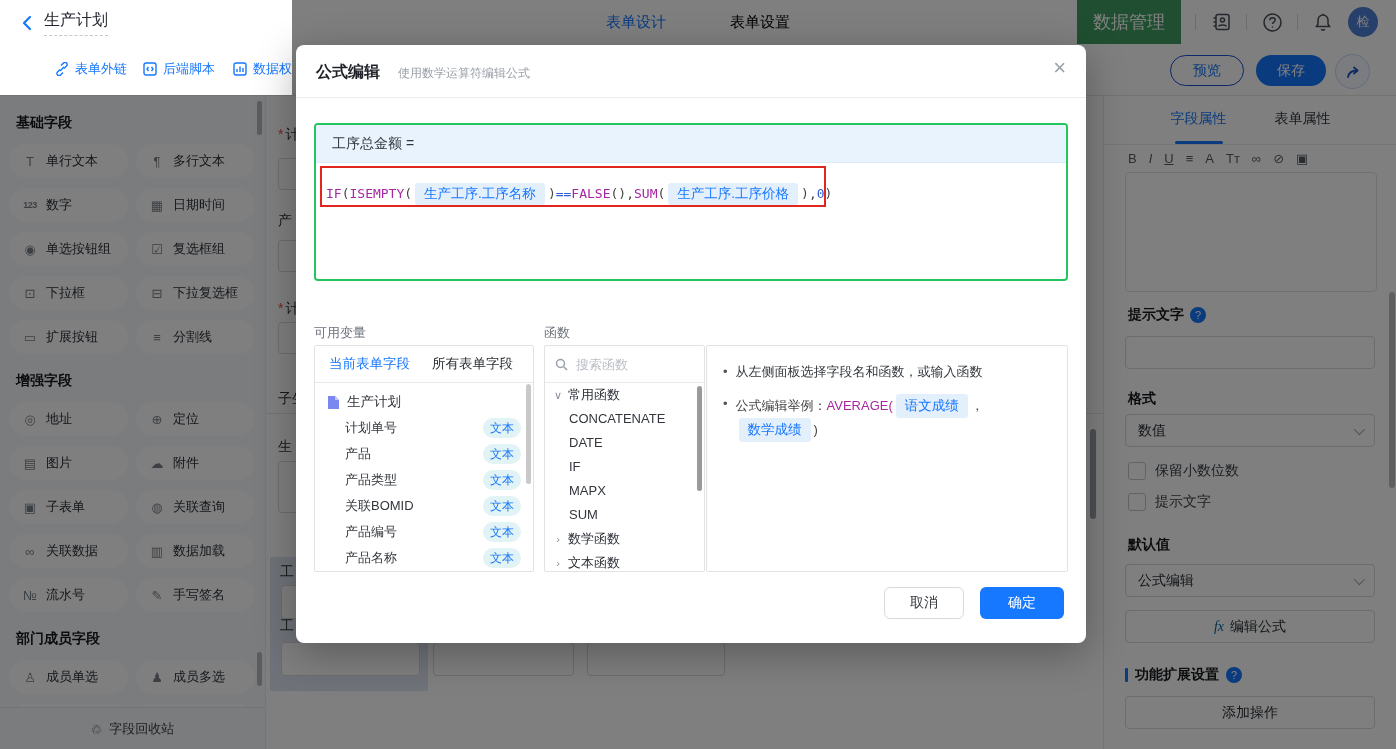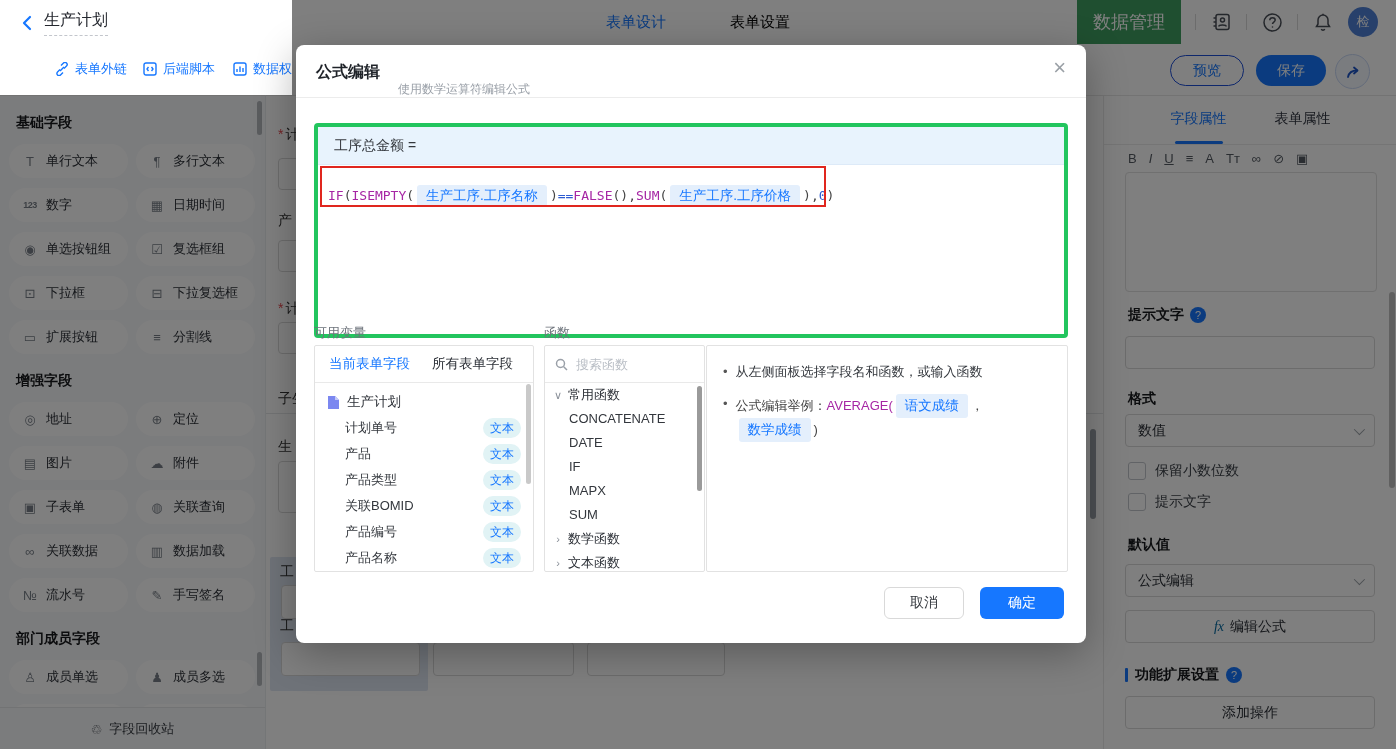--- a/index.html
+++ b/index.html
@@ -68,23 +68,23 @@
   #ext-bar{width:3px;height:14px;background:#1677ff;border-radius:1px;}
   #props-thumb{position:absolute;right:2px;width:6px;border-radius:3px;background:#c1c1c1;}
 
   
   .dim{position:absolute;background:rgba(0,0,0,0.5);z-index:40;}
 
   
   #modal{position:absolute;left:296px;top:45px;width:790px;height:598px;background:#fff;border-radius:8px;box-shadow:0 10px 40px rgba(0,0,0,.3);z-index:60;}
   #modal-header{position:absolute;left:0;top:0;width:100%;height:53px;border-bottom:1px solid #ececec;box-sizing:border-box;}
   #modal-title{position:absolute;left:20px;top:17px;font-size:16px;font-weight:bold;color:#1f2329;}
-  #modal-subtitle{position:absolute;left:102px;top:36px;font-size:12px;color:#9aa0a8;}
+  #modal-subtitle{position:absolute;left:102px;top:20px;font-size:12px;color:#9aa0a8;}
   #modal-close{position:absolute;right:20px;top:12px;font-size:22px;color:#9aa0a6;cursor:pointer;line-height:1;}
-  #formula-box{position:absolute;left:18px;top:78px;width:754px;height:215px;border:4px solid #22c55e;border-radius:4px;box-sizing:border-box;overflow:hidden;}
+  #formula-box{position:absolute;left:18px;top:78px;width:754px;height:158px;border:2px solid #22c55e;border-radius:4px;box-sizing:border-box;overflow:hidden;}
   #formula-target{height:37px;background:#e8f3fd;border-bottom:1px solid #ddeaf8;display:flex;align-items:center;padding-left:16px;font-size:14px;color:#33373d;}
   #formula-line{padding:20px 10px;font-family:"DejaVu Sans Mono","Liberation Mono",monospace;font-size:13px;white-space:nowrap;}
   .seg-fn{color:#a626a4;}
   .seg-plain{color:#444;}
   .seg-op{color:#2d5bd1;}
   .seg-num{color:#2d5bd1;}
   .seg-tok{display:inline-block;padding:2px 9px;margin:0 3px;background:#e4effc;color:#1677ff;border-radius:3px;font-family:"Liberation Sans",sans-serif;font-size:13.5px;cursor:pointer;}
   #red-box{position:absolute;left:24px;top:121px;width:502px;height:37px;border:2px solid #e0261e;z-index:70;pointer-events:none;}
   .panel-label{position:absolute;top:279px;font-size:13px;color:#6d737b;}
   .m-panel{position:absolute;top:300px;height:227px;border:1px solid #e2e2e2;border-radius:2px;box-sizing:border-box;background:#fff;overflow:hidden;}

